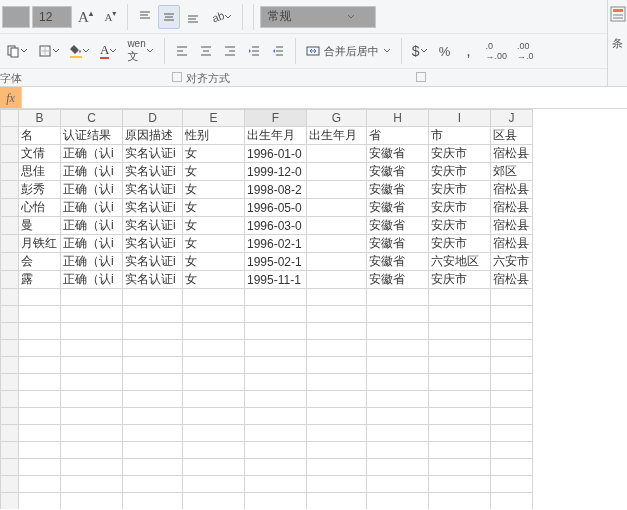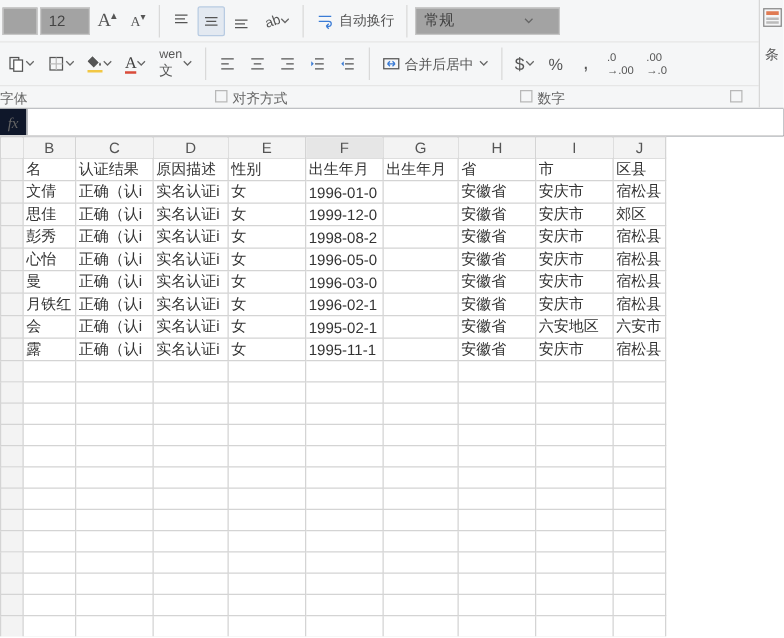--- a/index.html
+++ b/index.html
@@ -19,21 +19,21 @@
   .group-label { flex:0 0 auto; padding-top:2px; position:relative; }
   .group-label .dlg { position:absolute; right:4px; top:3px; width:10px; height:10px; border:1px solid #b8b8b8; }
   .tag { font-size:11px; }
   .txtA { font-family:"Times New Roman",serif; font-size:15px; line-height:1; }
   .txtA.small { font-size:11px; }
   .underline-red { border-bottom:2px solid #d94b3a; display:inline-block; line-height:12px; padding-bottom:1px;}
   .underline-yellow { border-bottom:2px solid #f2c744; display:inline-block; line-height:12px; padding-bottom:1px;}
   .side-strip { width:20px; display:flex; flex-direction:column; align-items:center; justify-content:flex-start; gap:14px; padding-top:6px; color:#555; font-size:11px; border-left:1px solid #d7d7d7;}
 
   
-  .formula-bar { display:flex; align-items:flex-end; height:22px; border-bottom:1px solid #d7d7d7; background:#0f172a; }
+  .formula-bar { display:flex; align-items:flex-end; height:22px; border-bottom:1px solid #d7d7d7; background:#fdba74; }
   .fx { width:22px; text-align:center; font-style:italic; font-family:"Times New Roman",serif; color:#666; border-right:1px solid #d7d7d7; height:100%; line-height:22px;}
   .formula-input { flex:1; height:100%; border:none; outline:none; padding:0 4px; font-size:12px; }
 
   
   .grid-wrap { position:relative; height:calc(510px - 34px - 34px - 18px - 22px - 2px); overflow:hidden;}
   table.grid { border-collapse:collapse; table-layout:fixed; }
   table.grid th, table.grid td { border:1px solid #d4d4d4; height:17px; padding:0 2px; overflow:hidden; white-space:nowrap; font-size:12px; }
   table.grid th { background:#f3f3f3; color:#555; font-weight:normal; text-align:center; position:relative;}
   table.grid td { background:#fff; text-align:left; }
   .rowhdr { background:#f3f3f3 !important; text-align:center !important; color:#555;}
@@ -103,28 +103,20 @@
             </div>
         <div class="rb-btn">
           <svg class="i" viewBox="0 0 14 14">
                 <text x="2" y="11" font-size="11" fill="#555" transform="rotate(-20 7 7)">ab</text>
               </svg>
           <svg width="8" height="8">
                 <path d="M1 2l3 3 3-3" stroke="#666" fill="none"></path>
               </svg>
         </div>
         <div class="rb-sep"></div>
-        <div class="rb-btn" style="width:auto;gap:4px">
-          <svg class="i" viewBox="0 0 14 14">
-                <g stroke="#3a7bd5" fill="none">
-                  <path d="M2 3h10M2 7h8a2 2 0 010 4h-2m0 0l2-2m-2 2l2 2" stroke-width="1"></path>
-                </g>
-              </svg>
-          <span class="tag">自动换行</span>
-        </div>
         <div class="rb-sep"></div>
         <div class="combo" style="width:116px">
           <span>常规</span>
           <span style="flex:1"></span>
           <svg class="caret" width="8" height="8">
                 <path d="M1 2l3 3 3-3" stroke="#666" fill="none"></path>
               </svg>
         </div>
       </div>
 
@@ -246,21 +238,20 @@
               <span style="font-size:9px">.0<br>→.00</span>
             </div>
         <div class="rb-btn">
               <span style="font-size:9px">.00<br>→.0</span>
             </div>
       </div>
 
       <div class="group-labels">
         <div class="group-label" style="width:186px"><span>字体</span><span class="dlg"></span></div>
         <div class="group-label" style="width:244px"><span>对齐方式</span><span class="dlg"></span></div>
-        <div class="group-label" style="width:168px"><span>数字</span><span class="dlg"></span></div>
       </div>
     </div>
     <div class="side-strip">
       <svg class="i-lg" viewBox="0 0 16 16">
             <rect x="1" y="1" width="14" height="14" fill="none" stroke="#888"></rect>
             <rect x="3" y="3" width="10" height="3" fill="#e07b53"></rect>
             <rect x="3" y="8" width="10" height="2" fill="#bbb"></rect>
             <rect x="3" y="11" width="10" height="2" fill="#bbb"></rect>
           </svg>
       <span>条</span>

